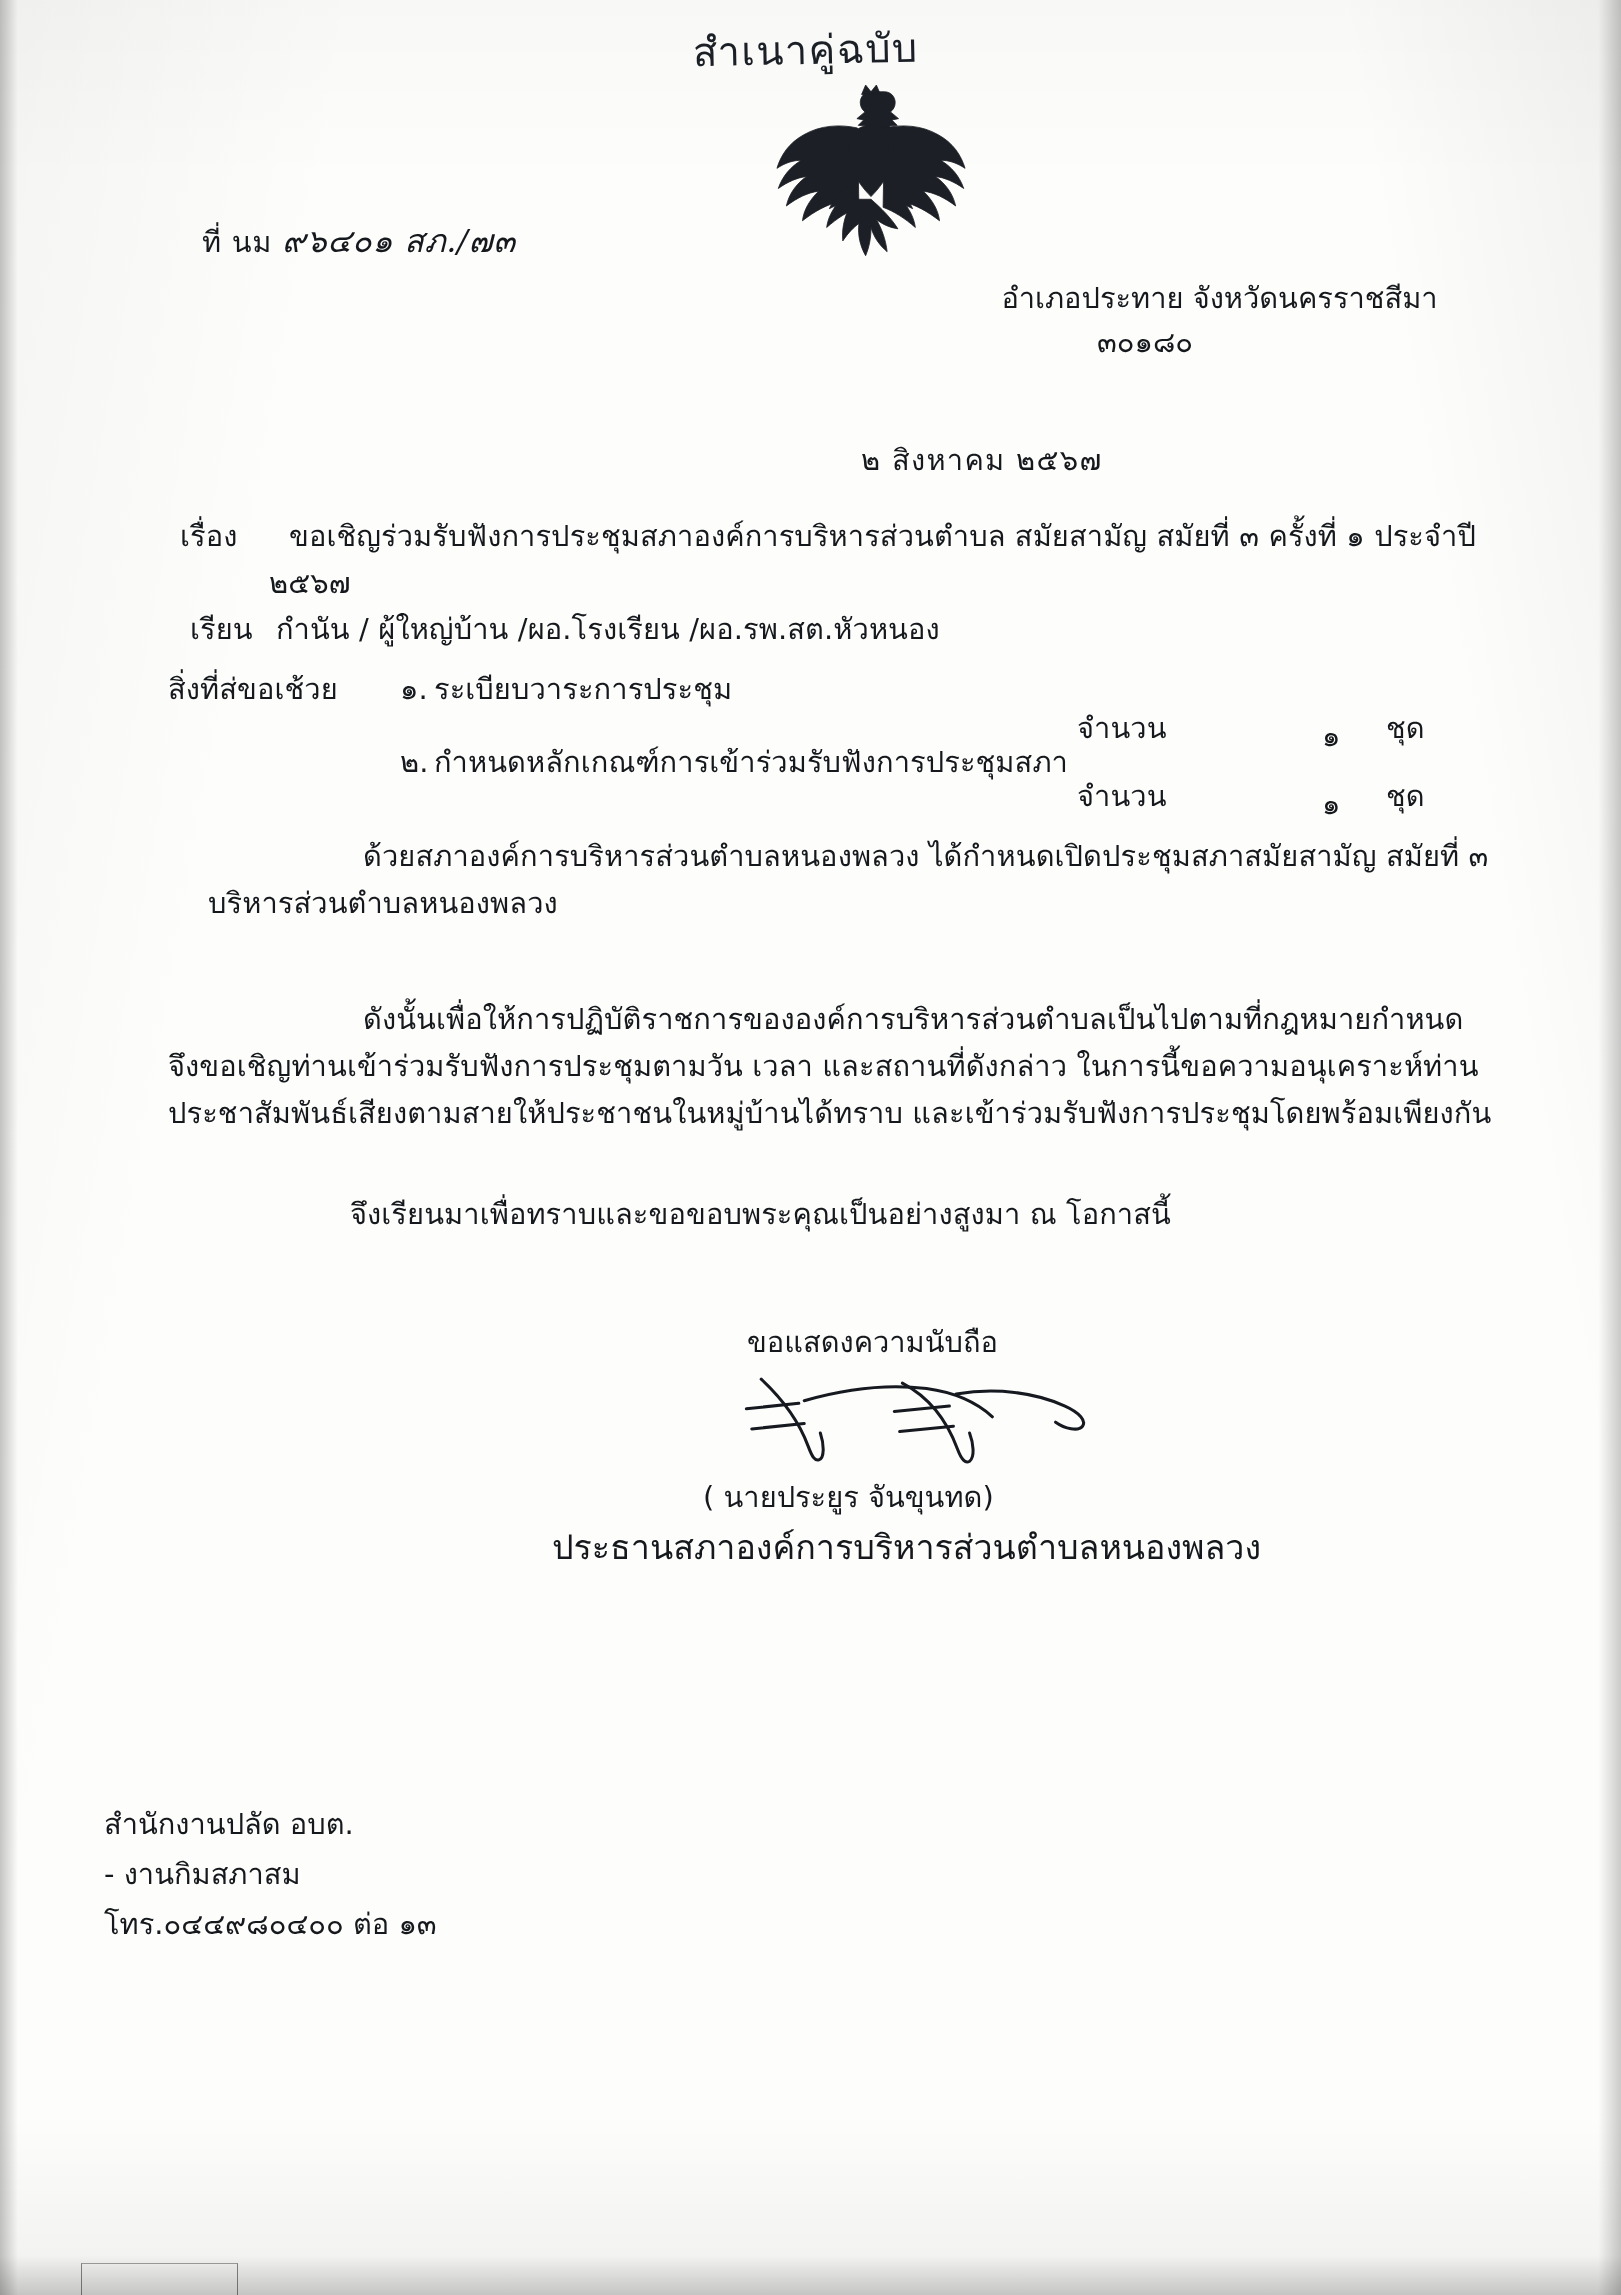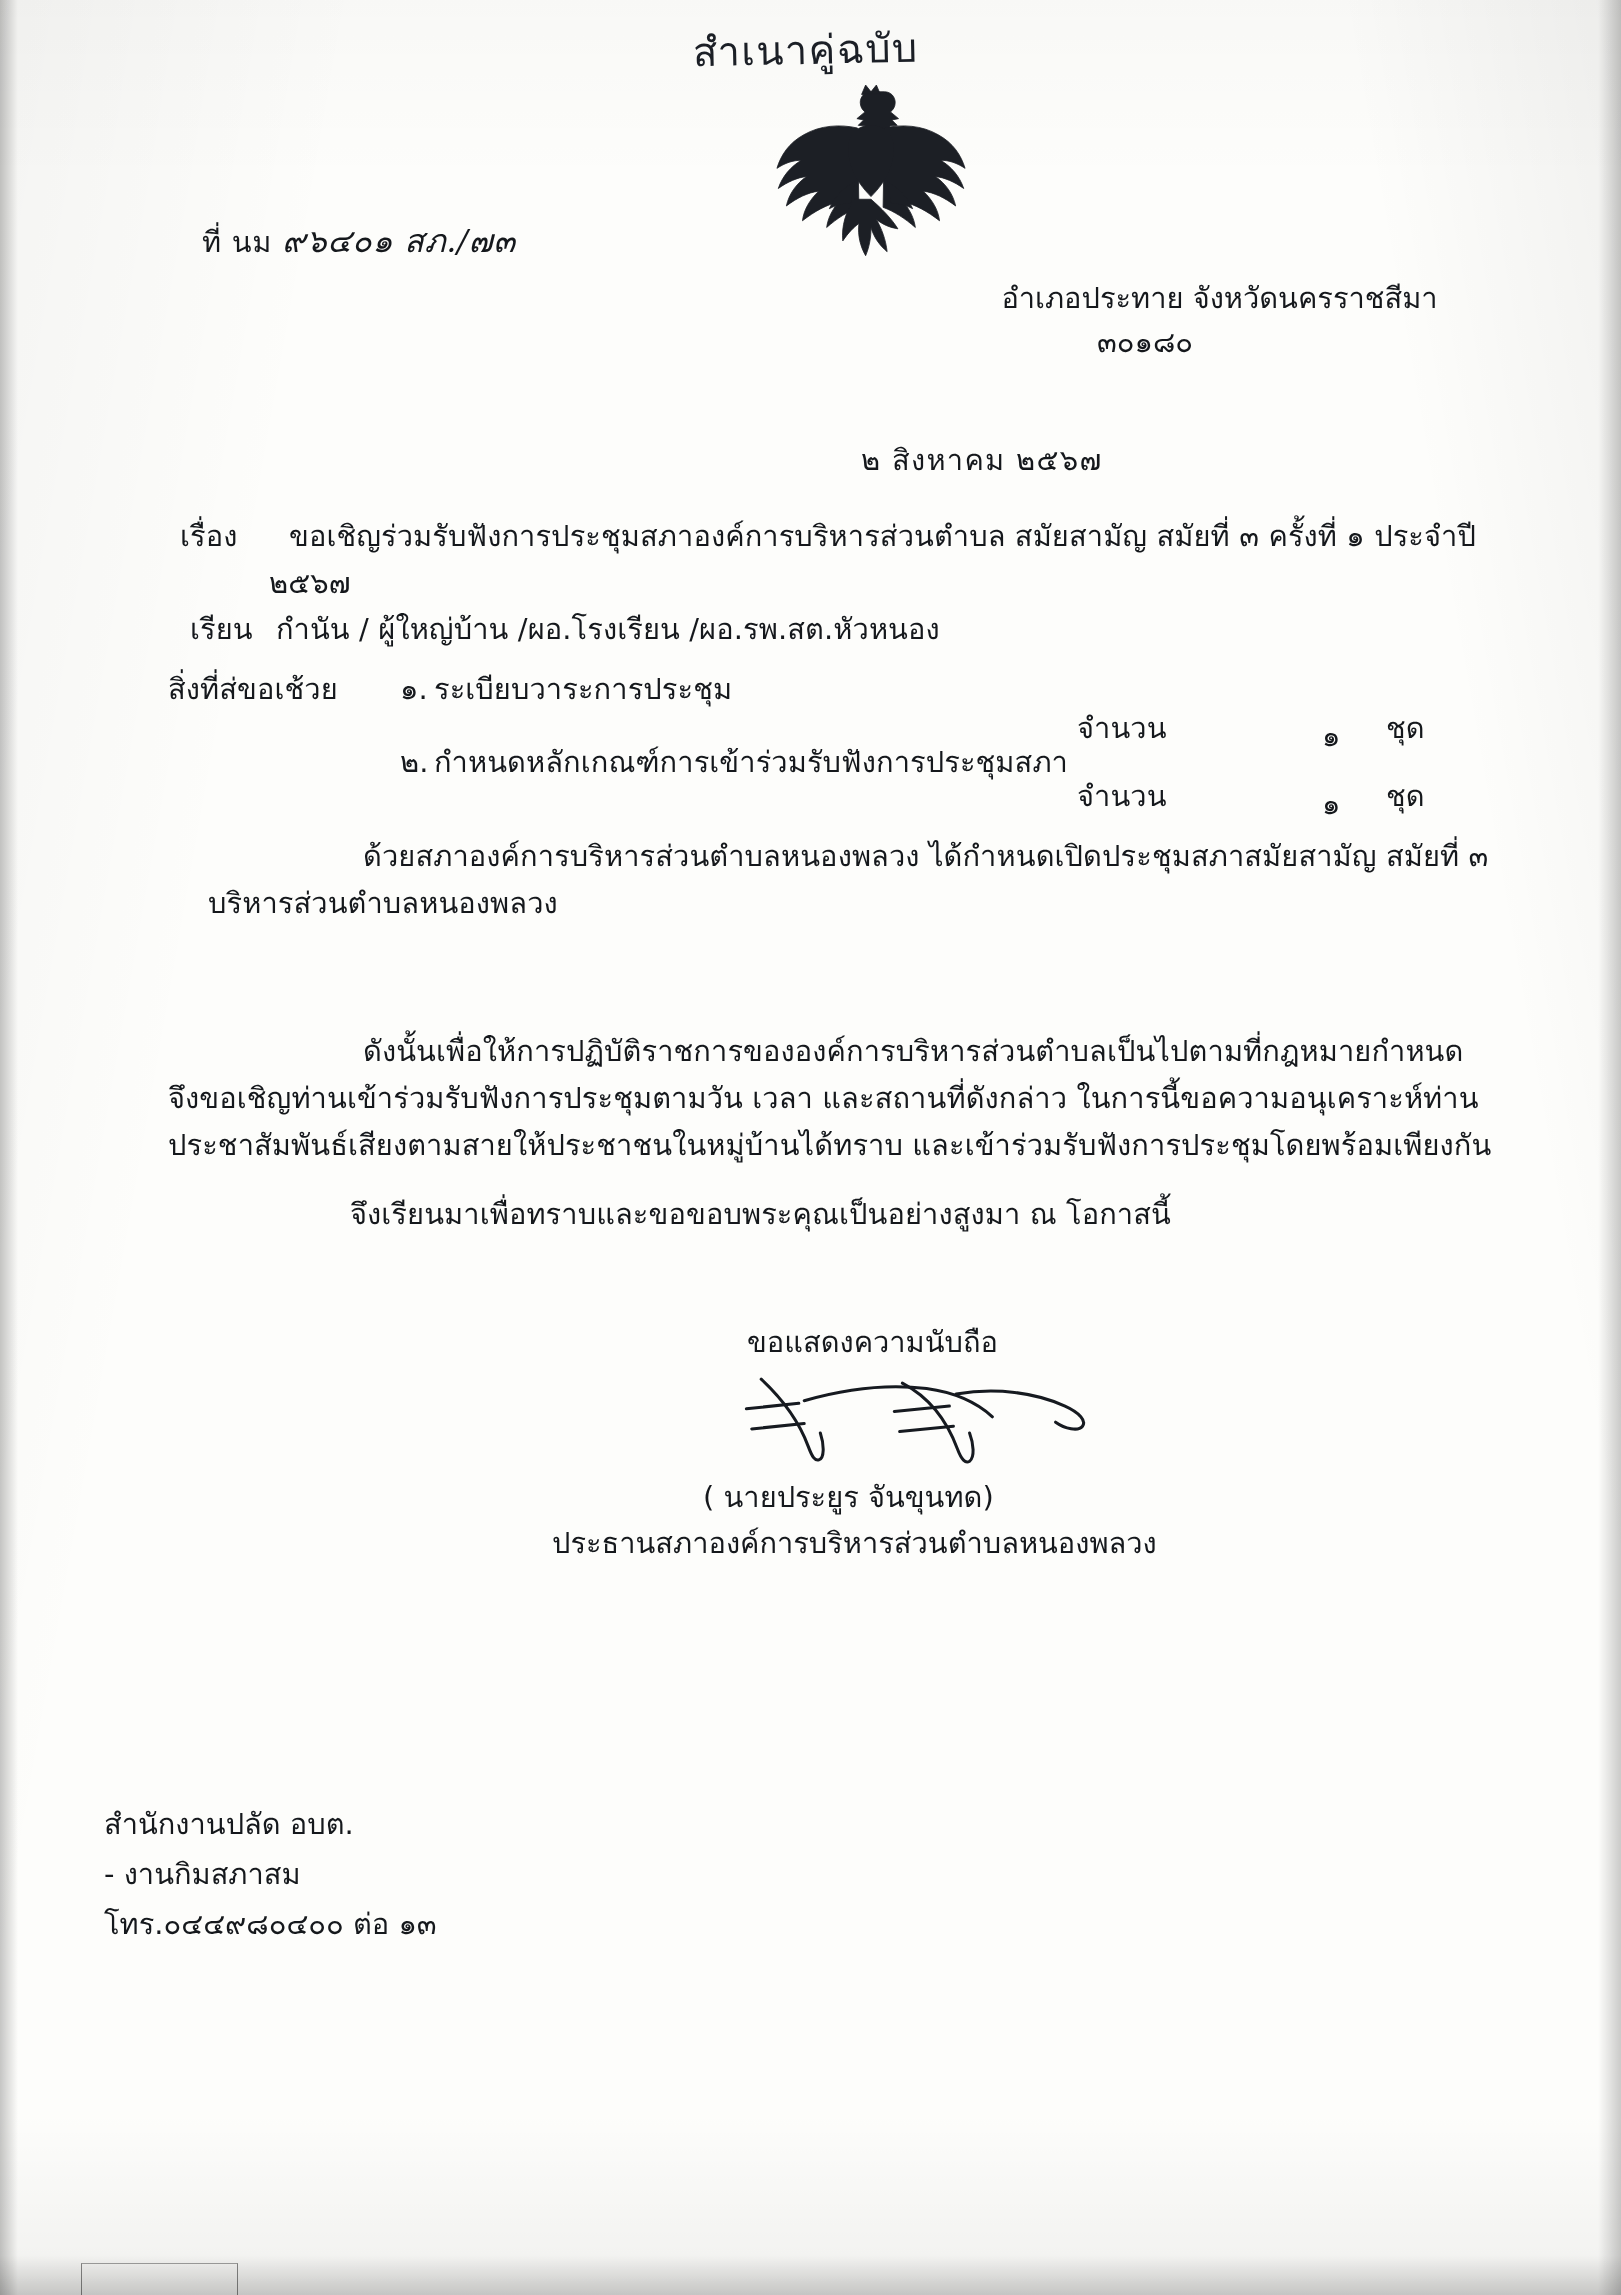--- a/index.html
+++ b/index.html
@@ -147,21 +147,21 @@
     font-size: 29px;
     line-height: 1.62;
     letter-spacing: 0.1px;
   }
   .para-1 { left: 168px; top: 833px; width: 1346px; }
   .para-1 .l1 { padding-left: 195px; }
   .para-1 .l2 { padding-left: 0px; }
   .para-1 .l3 { padding-left: 40px; }
 
   .para-2 { left: 168px; top: 996px; width: 1353px; }
-  .para-2 .l1 { padding-left: 195px; margin-top: 32px; }
+  .para-2 .l1 { padding-left: 195px; }
 
   .para-3 { left: 168px; top: 1191px; width: 1346px; }
   .para-3 .l1 { padding-left: 182px; }
 
   
   .closing {
     position: absolute;
     left: 747px;
     top: 1319px;
     font-size: 29px;
@@ -180,21 +180,21 @@
     position: absolute;
     left: 703px;
     top: 1474px;
     font-size: 29px;
     white-space: nowrap;
   }
   .signer-title {
     position: absolute;
     left: 552px;
     top: 1520px;
-    font-size: 29px;
+    font-size: 34px;
     white-space: nowrap;
   }
 
   
   .footer {
     position: absolute;
     left: 104px;
     top: 1800px;
     font-size: 29px;
     line-height: 1.72;

